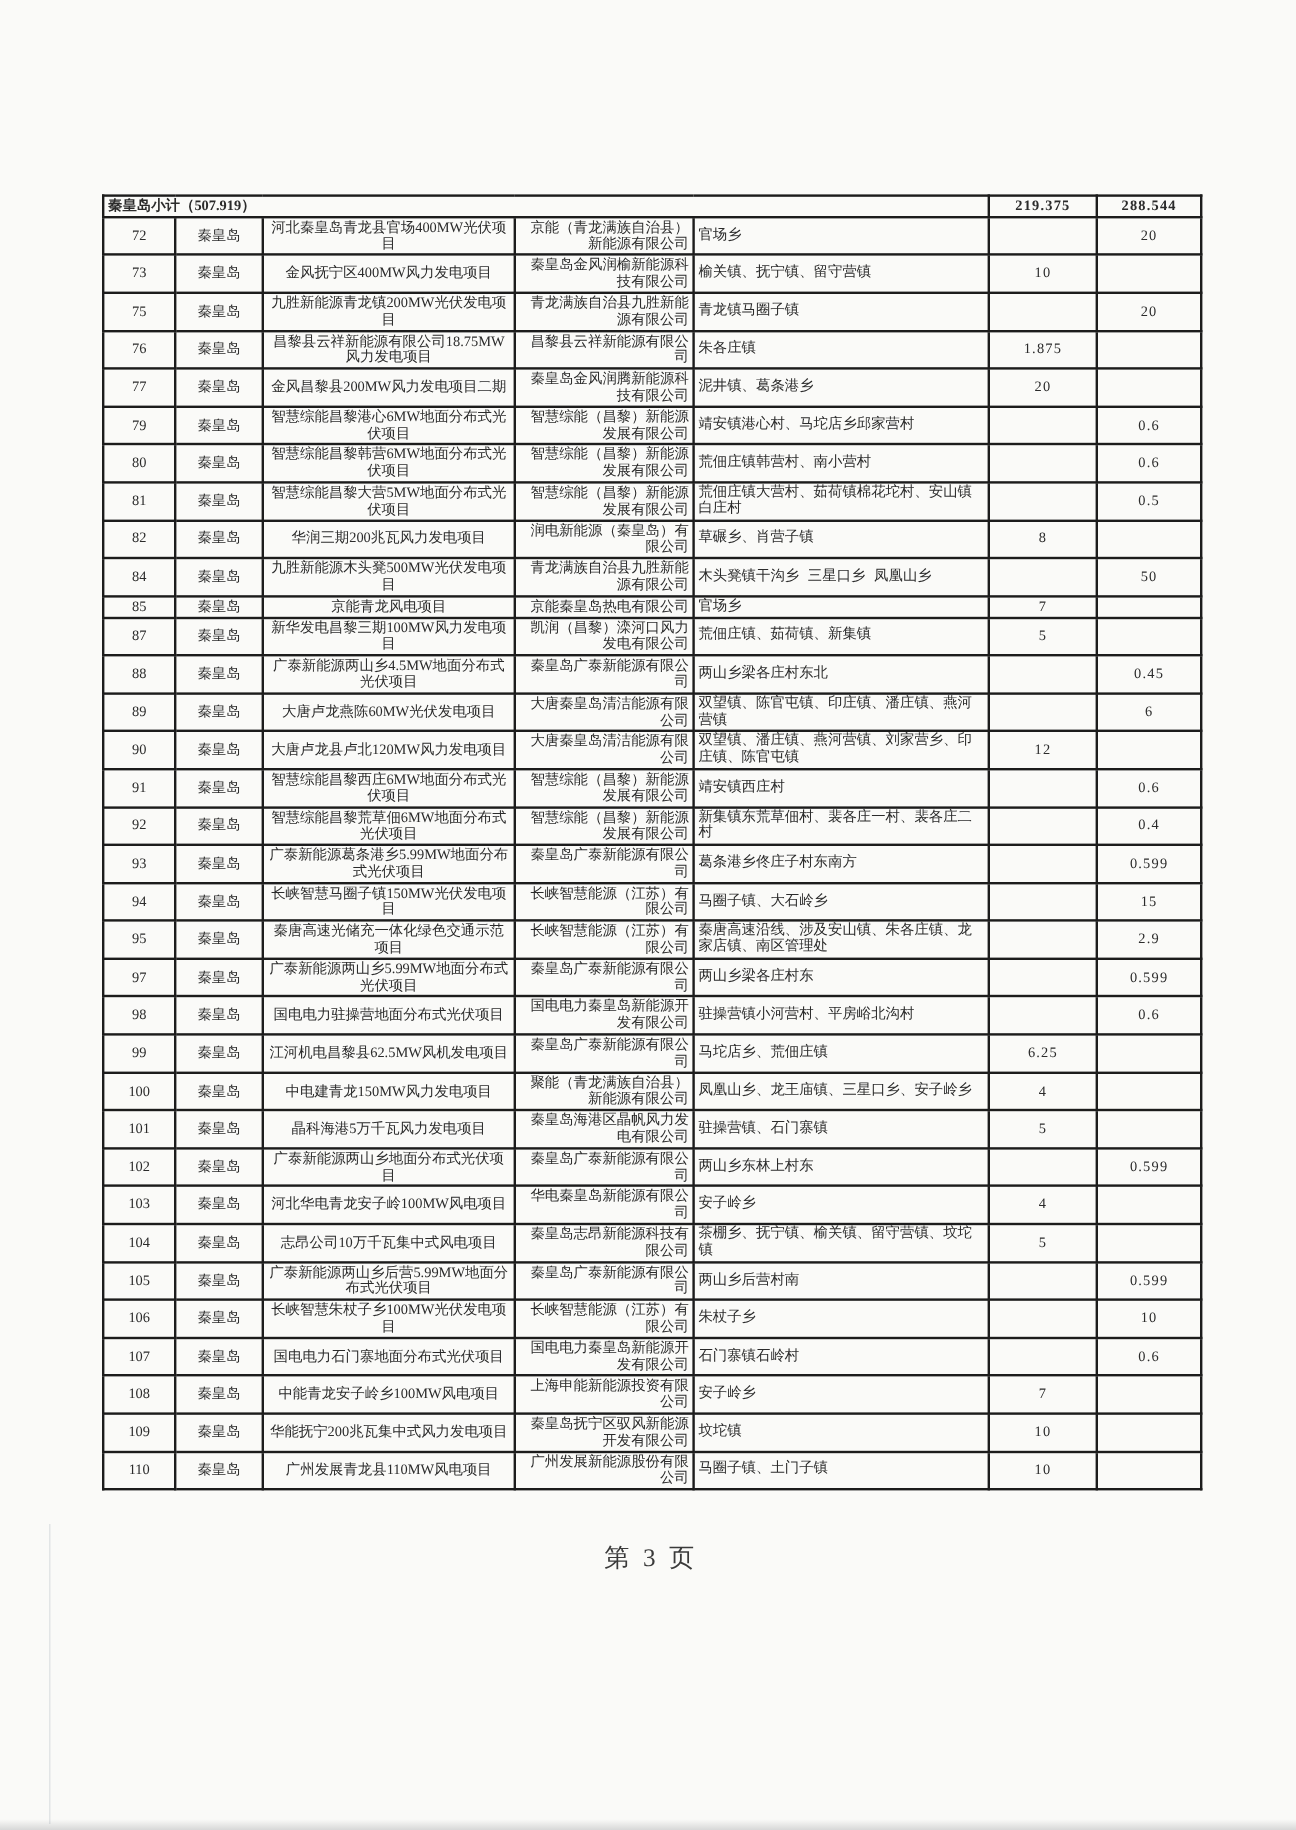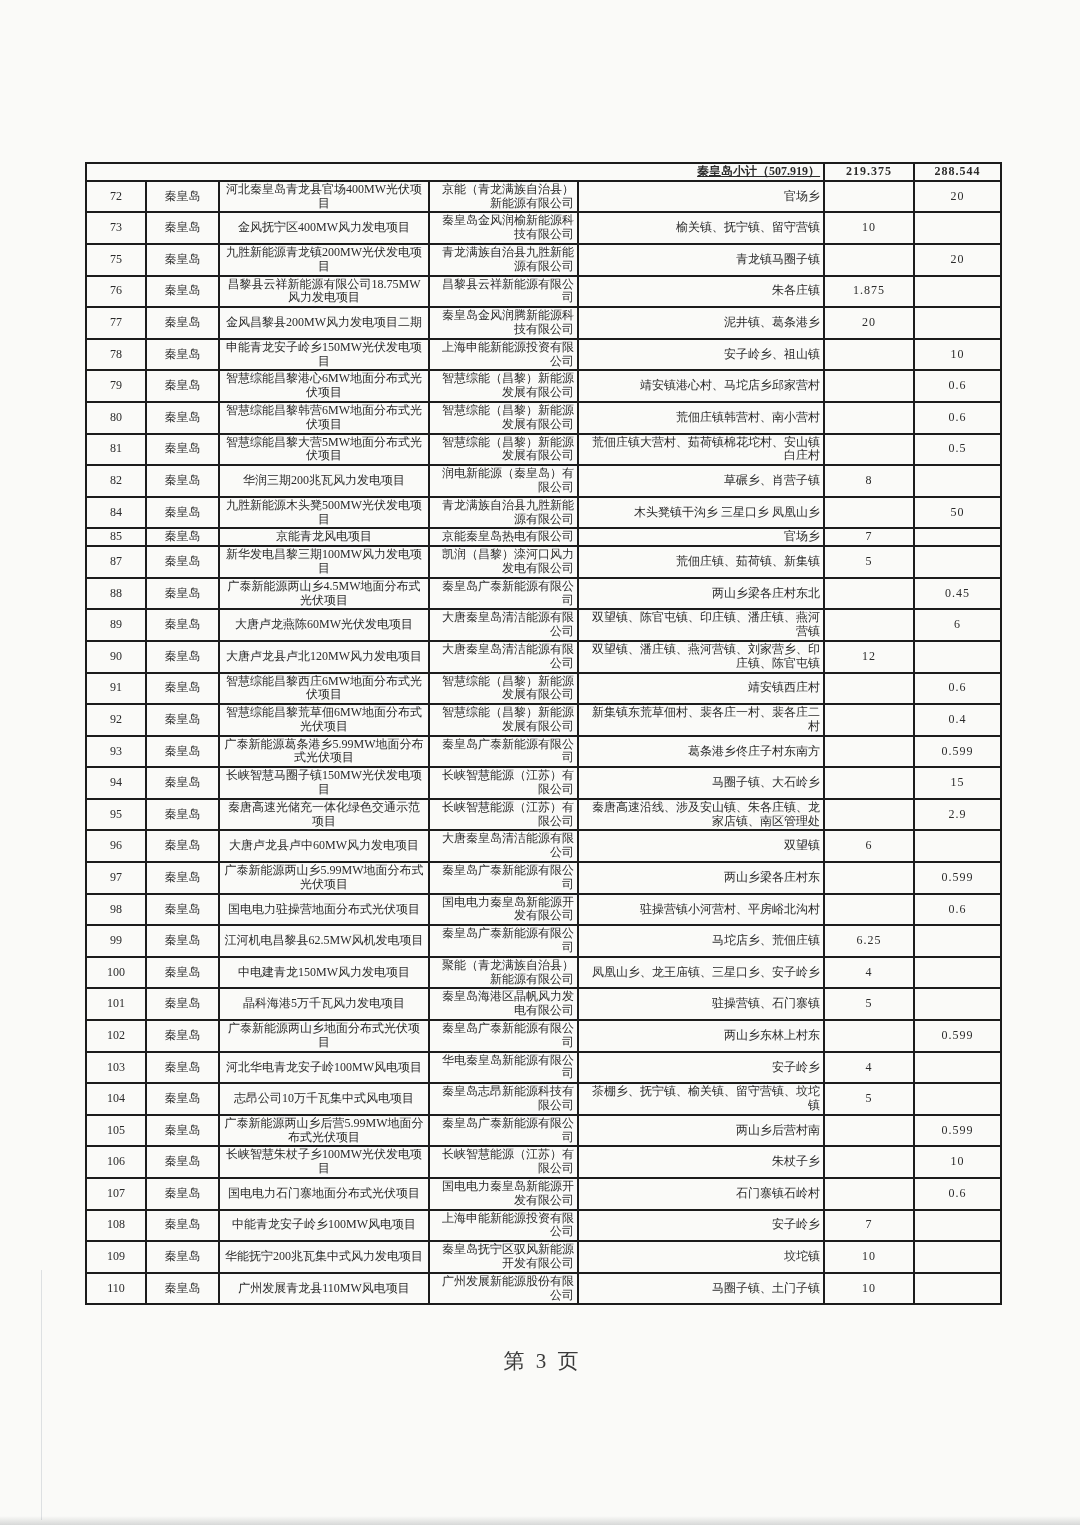--- a/index.html
+++ b/index.html
@@ -32,24 +32,24 @@
     font-size:12px;
     line-height:1.15;
     vertical-align:middle;
     word-break:break-all;
     overflow:hidden;
   }
   .c-no{text-align:center;font-size:12.5px;}
   .c-region{text-align:center;}
   .c-project{text-align:center;}
   .c-company{text-align:right;}
-  .c-town{text-align:right;}
+  .c-town{text-align:left;font-family:Liberation Mono, monospace;}
   .c-num{text-align:center;font-size:12.5px;letter-spacing:1px;}
   td.sub-label{
-    font-weight:bold;text-align:right;font-size:13.5px;padding:3px 2px;text-decoration:underline;
+    font-weight:bold;text-align:left;font-size:13.5px;padding:3px 2px;
   }
   td.sub-num{
     font-weight:bold;text-align:center;font-size:13px;letter-spacing:1px;
   }
   .footer{
     margin-top:42px;
     text-align:center;
     font-size:21px;
     color:#3a3a3a;
     letter-spacing:3px;
@@ -115,29 +115,20 @@
           <tr>
             <td class="c-no">77</td>
             <td class="c-region">秦皇岛</td>
             <td class="c-project">金风昌黎县200MW风力发电项目二期</td>
             <td class="c-company">秦皇岛金风润腾新能源科技有限公司</td>
             <td class="c-town">泥井镇、葛条港乡</td>
             <td class="c-num">20</td>
             <td class="c-num"></td>
           </tr>
           <tr>
-            <td class="c-no">78</td>
-            <td class="c-region">秦皇岛</td>
-            <td class="c-project">申能青龙安子岭乡150MW光伏发电项目</td>
-            <td class="c-company">上海申能新能源投资有限公司</td>
-            <td class="c-town">安子岭乡、祖山镇</td>
-            <td class="c-num"></td>
-            <td class="c-num">10</td>
-          </tr>
-          <tr>
             <td class="c-no">79</td>
             <td class="c-region">秦皇岛</td>
             <td class="c-project">智慧综能昌黎港心6MW地面分布式光伏项目</td>
             <td class="c-company">智慧综能（昌黎）新能源发展有限公司</td>
             <td class="c-town">靖安镇港心村、马坨店乡邱家营村</td>
             <td class="c-num"></td>
             <td class="c-num">0.6</td>
           </tr>
           <tr>
             <td class="c-no">80</td>
@@ -257,29 +248,20 @@
             <td class="c-num">15</td>
           </tr>
           <tr>
             <td class="c-no">95</td>
             <td class="c-region">秦皇岛</td>
             <td class="c-project">秦唐高速光储充一体化绿色交通示范项目</td>
             <td class="c-company">长峡智慧能源（江苏）有限公司</td>
             <td class="c-town">秦唐高速沿线、涉及安山镇、朱各庄镇、龙家店镇、南区管理处</td>
             <td class="c-num"></td>
             <td class="c-num">2.9</td>
-          </tr>
-          <tr>
-            <td class="c-no">96</td>
-            <td class="c-region">秦皇岛</td>
-            <td class="c-project">大唐卢龙县卢中60MW风力发电项目</td>
-            <td class="c-company">大唐秦皇岛清洁能源有限公司</td>
-            <td class="c-town">双望镇</td>
-            <td class="c-num">6</td>
-            <td class="c-num"></td>
           </tr>
           <tr>
             <td class="c-no">97</td>
             <td class="c-region">秦皇岛</td>
             <td class="c-project">广泰新能源两山乡5.99MW地面分布式光伏项目</td>
             <td class="c-company">秦皇岛广泰新能源有限公司</td>
             <td class="c-town">两山乡梁各庄村东</td>
             <td class="c-num"></td>
             <td class="c-num">0.599</td>
           </tr>

